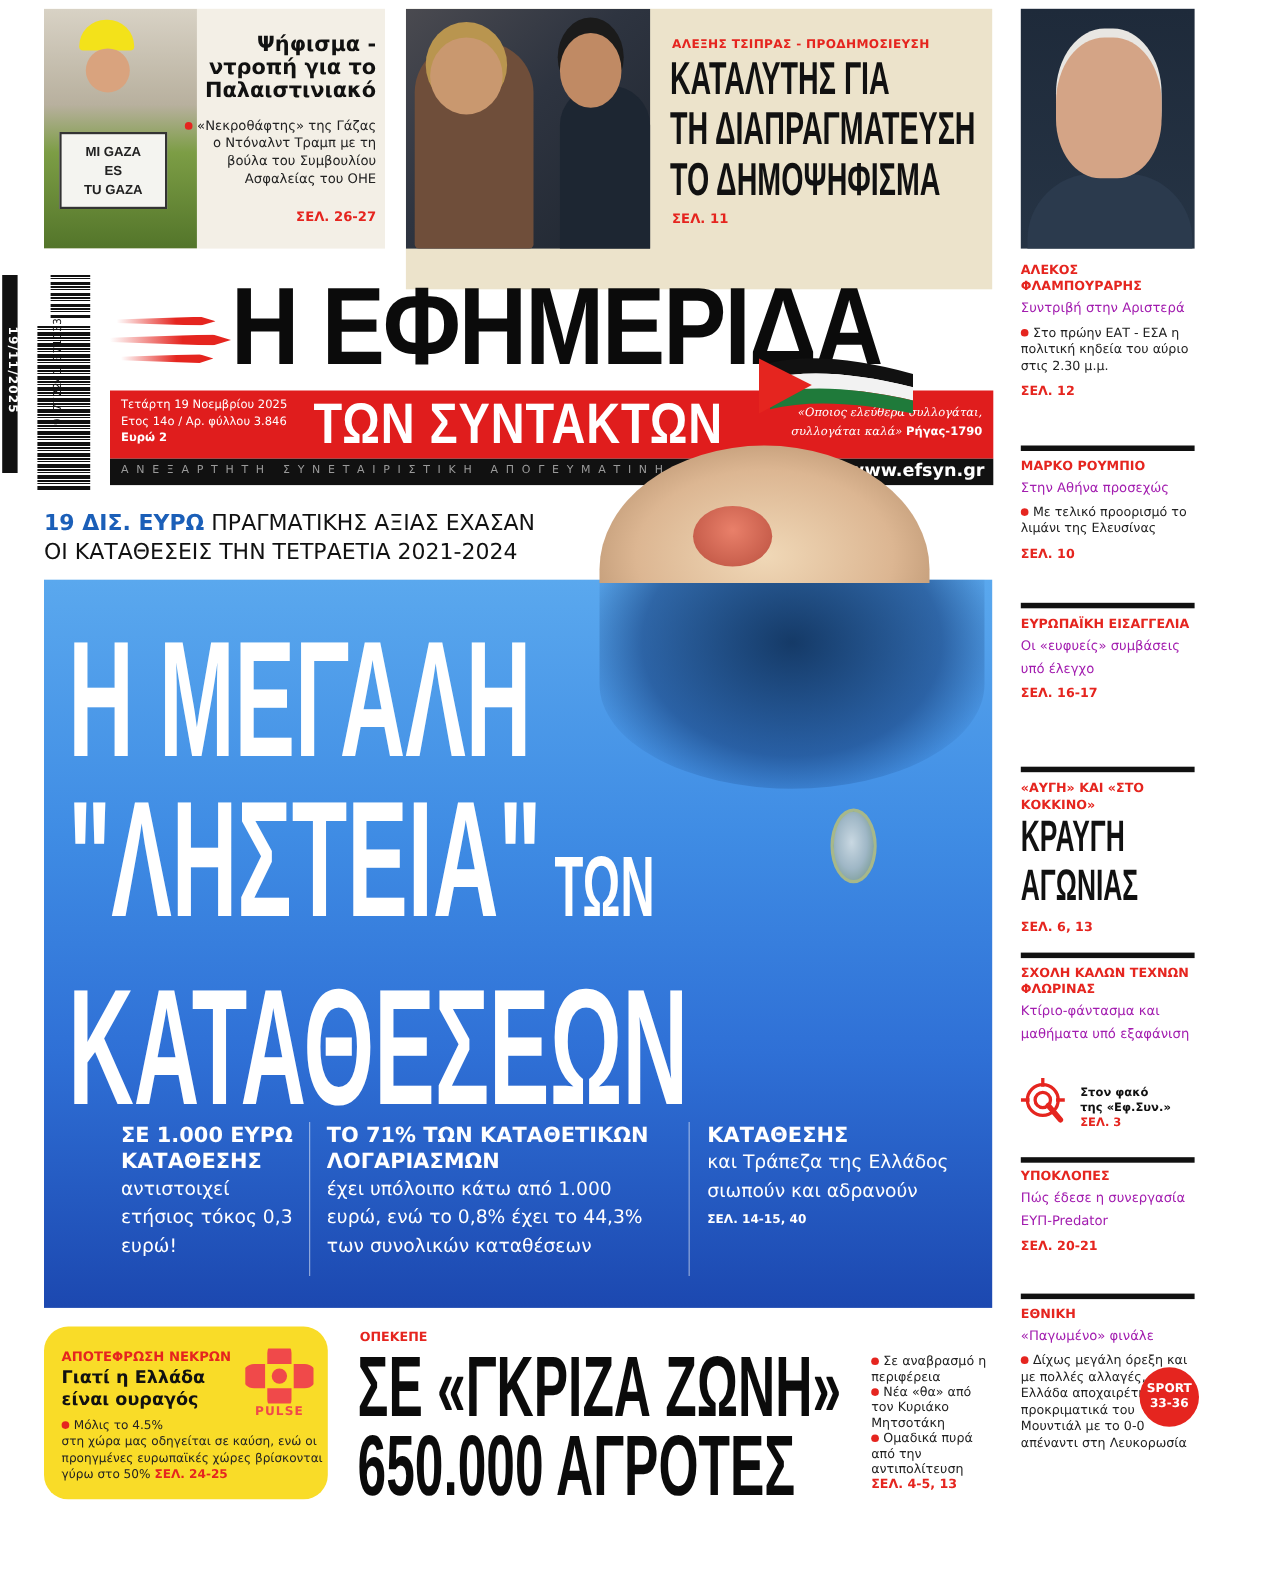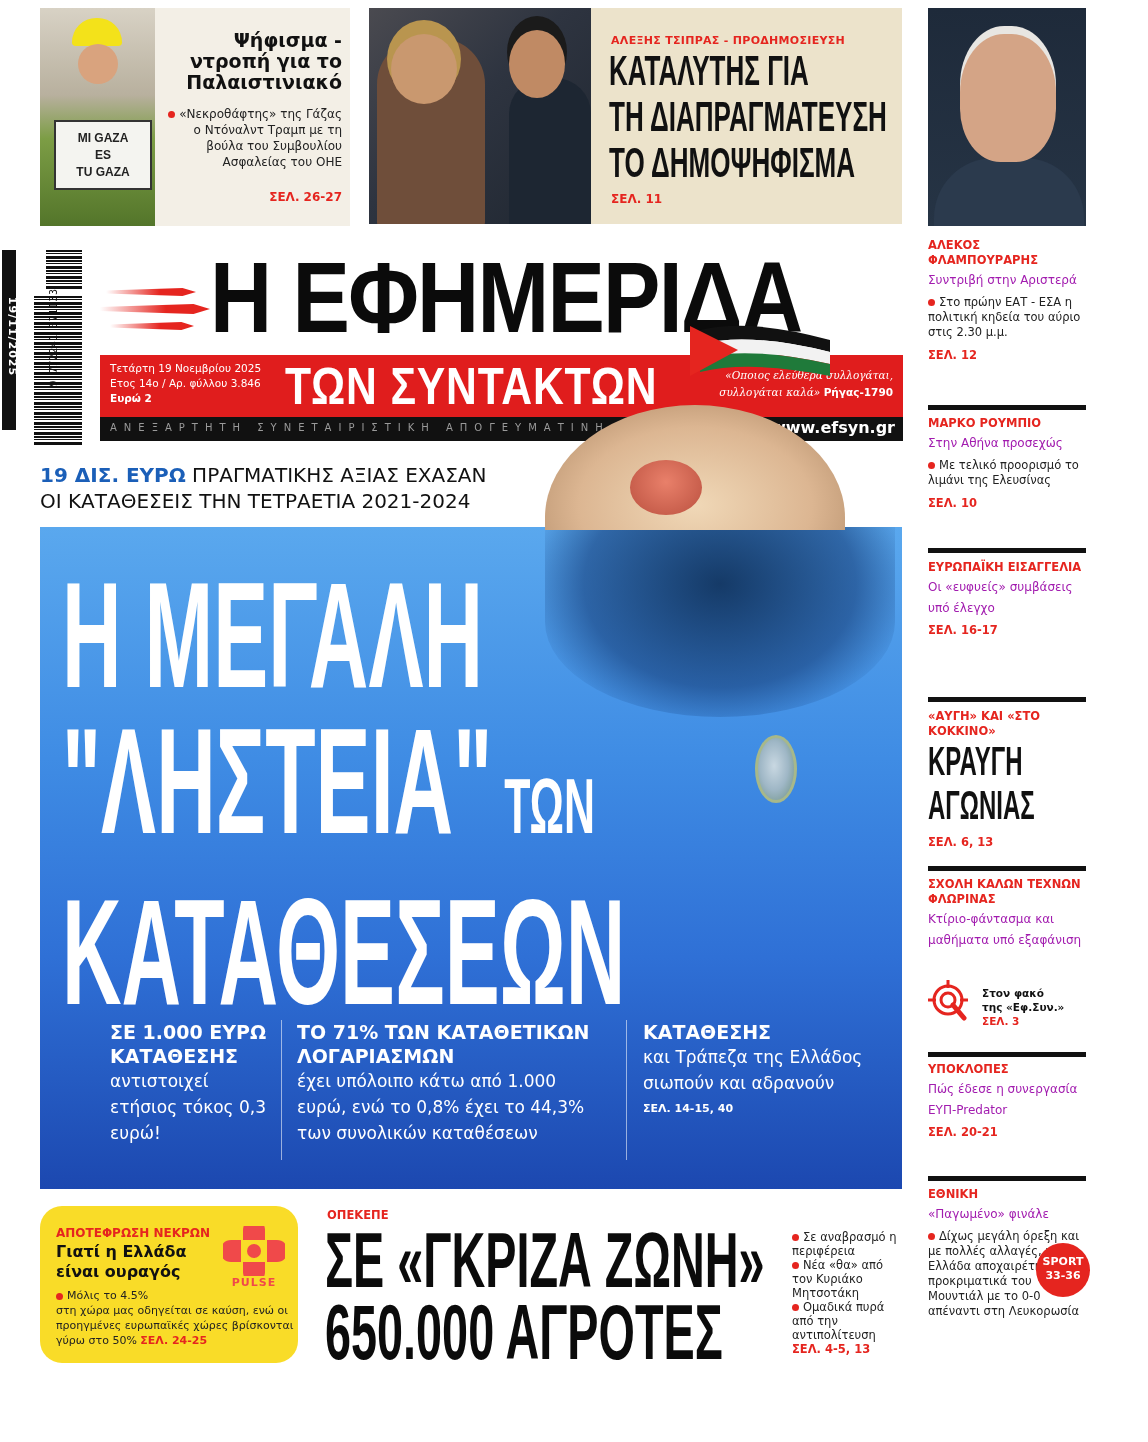--- a/index.html
+++ b/index.html
@@ -12,32 +12,32 @@
   #edge-date { left: 2px; top: 250px; width: 14px; height: 180px; background: #111; }
   #edge-date span { position: absolute; left: -70px; top: 80px; width: 160px; transform: rotate(90deg); color: #fff; font-size: 11px; font-weight: 700; letter-spacing: 1px; text-align: center; }
   #barcode { left: 32px; top: 262px; width: 52px; height: 170px; }
   #barcode .bars { position: absolute; left: 2px; top: 0; width: 48px; height: 150px;
     background: repeating-linear-gradient(180deg, #111 0 2px, #fff 2px 3px, #111 3px 4px, #fff 4px 6px, #111 6px 9px, #fff 9px 10px); }
   #barcode .bars.top { height: 40px; left: 14px; width: 36px; top: -12px; }
   #barcode .digits { position: absolute; left: -54px; top: 70px; width: 150px; transform: rotate(-90deg); font-size: 10px; font-family: "DejaVu Sans Mono", monospace; letter-spacing: 0.5px; text-align: center; color: #111; }
 
   
   #teaser-gaza { left: 40px; top: 8px; width: 310px; height: 218px; background: #f3efe6; overflow: hidden; }
-  #teaser-gaza .photo { position: absolute; left: 0; top: 0; width: 115px; height: 218px;
+  #teaser-gaza .photo { position: absolute; left: 0; top: 0; width: 139px; height: 218px;
     background: linear-gradient(180deg, #d8d2c5 0%, #b8b09e 40%, #7c9d45 60%, #53752a 100%); }
   #teaser-gaza .helmet { position: absolute; left: 32px; top: 10px; width: 50px; height: 28px; background: #f3e21a; border-radius: 26px 26px 4px 4px; }
   #teaser-gaza .face { position: absolute; left: 38px; top: 36px; width: 40px; height: 40px; background: #d9a37e; border-radius: 50%; }
   #teaser-gaza .sign { position: absolute; left: 14px; top: 112px; width: 98px; height: 70px; background: #f4f4f0; border: 2px solid #333; display: flex; flex-direction: column; align-items: center; justify-content: center; font-family: "Liberation Sans", sans-serif; font-weight: 700; font-size: 12px; line-height: 17px; color: #222; }
   #teaser-gaza .title { position: absolute; right: 8px; top: 22px; width: 170px; text-align: right; font-size: 19px; font-weight: 700; line-height: 21px; color: #111; }
   #teaser-gaza .body { position: absolute; right: 8px; top: 98px; width: 180px; text-align: right; font-size: 12px; line-height: 16px; color: #222; }
   .dot { display: inline-block; width: 7px; height: 7px; border-radius: 50%; background: #e5251f; margin-right: 4px; vertical-align: middle; }
   #teaser-gaza .page { position: absolute; right: 8px; top: 182px; font-size: 12px; font-weight: 700; color: #e5251f; }
 
   
-  #teaser-tsipras { left: 369px; top: 8px; width: 533px; height: 216px; background: #ece3cb; overflow: hidden; }
+  #teaser-tsipras { left: 369px; top: 8px; width: 533px; height: 255px; background: #ece3cb; overflow: hidden; }
   #teaser-tsipras .photo { position: absolute; left: 0; top: 0; width: 222px; height: 218px;
     background: linear-gradient(135deg, #4a4a50 0%, #2e3440 45%, #1f2630 100%); }
   #teaser-tsipras .p1 { position: absolute; left: 8px; top: 30px; width: 108px; height: 188px; background: #6f4e3a; border-radius: 46px 46px 4px 4px; }
   #teaser-tsipras .p1h { position: absolute; left: 22px; top: 26px; width: 66px; height: 70px; background: #c9986f; border-radius: 50%; box-shadow: 0 -10px 0 4px #b9954f; }
   #teaser-tsipras .p2 { position: absolute; left: 140px; top: 70px; width: 82px; height: 148px; background: #1d2632; border-radius: 36px 36px 0 0; }
   #teaser-tsipras .p2h { position: absolute; left: 140px; top: 22px; width: 56px; height: 68px; background: #c08a64; border-radius: 50%; box-shadow: 0 -12px 0 2px #1b1b1b; }
   #teaser-tsipras .kicker { position: absolute; left: 242px; top: 26px; font-size: 11px; font-weight: 700; color: #e5251f; letter-spacing: 0.3px; }
   #teaser-tsipras .headline { position: absolute; left: 240px; top: 40px; }
   #teaser-tsipras .headline div { font-family: "Liberation Sans", sans-serif; font-weight: 700; font-size: 42px; line-height: 46px; color: #111; transform: scaleX(0.62); transform-origin: left; white-space: nowrap; }
   #teaser-tsipras .page { position: absolute; left: 242px; top: 184px; font-size: 12px; font-weight: 700; color: #e5251f; }

